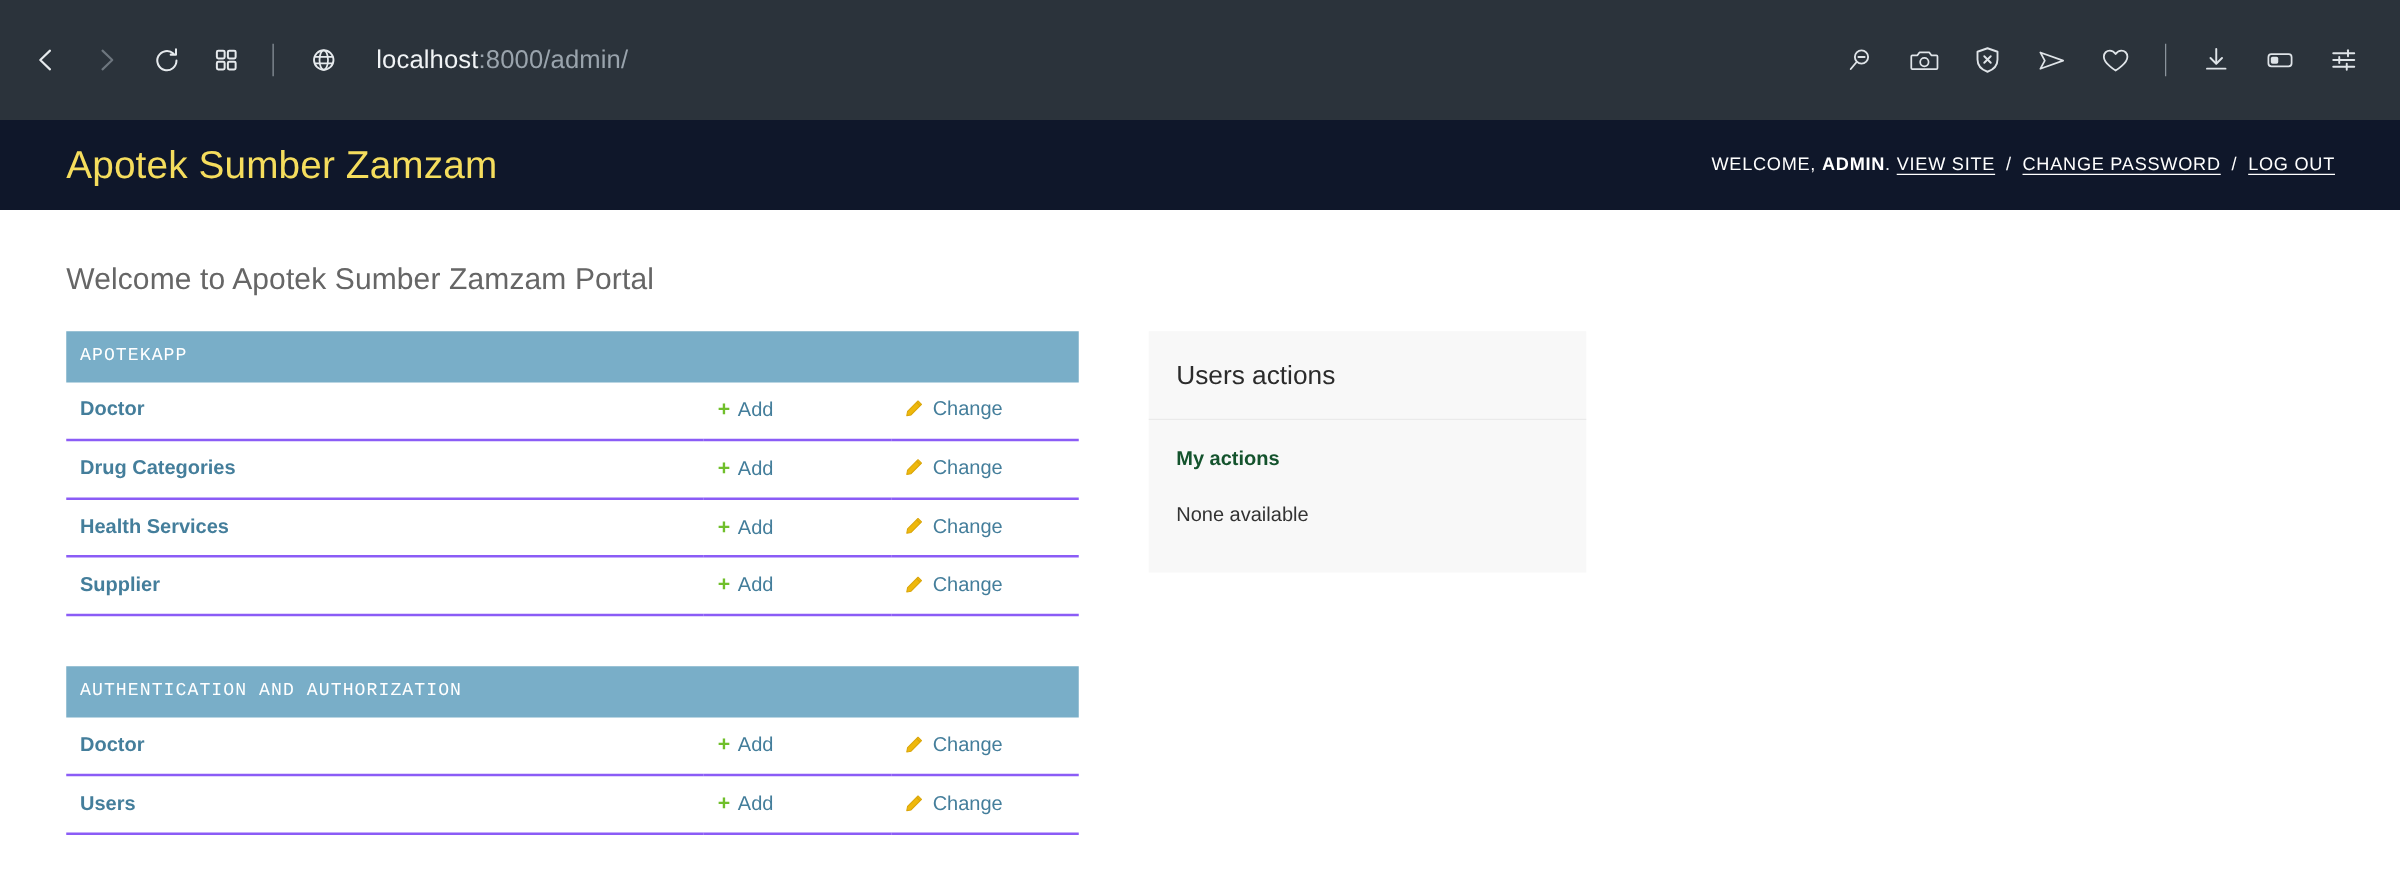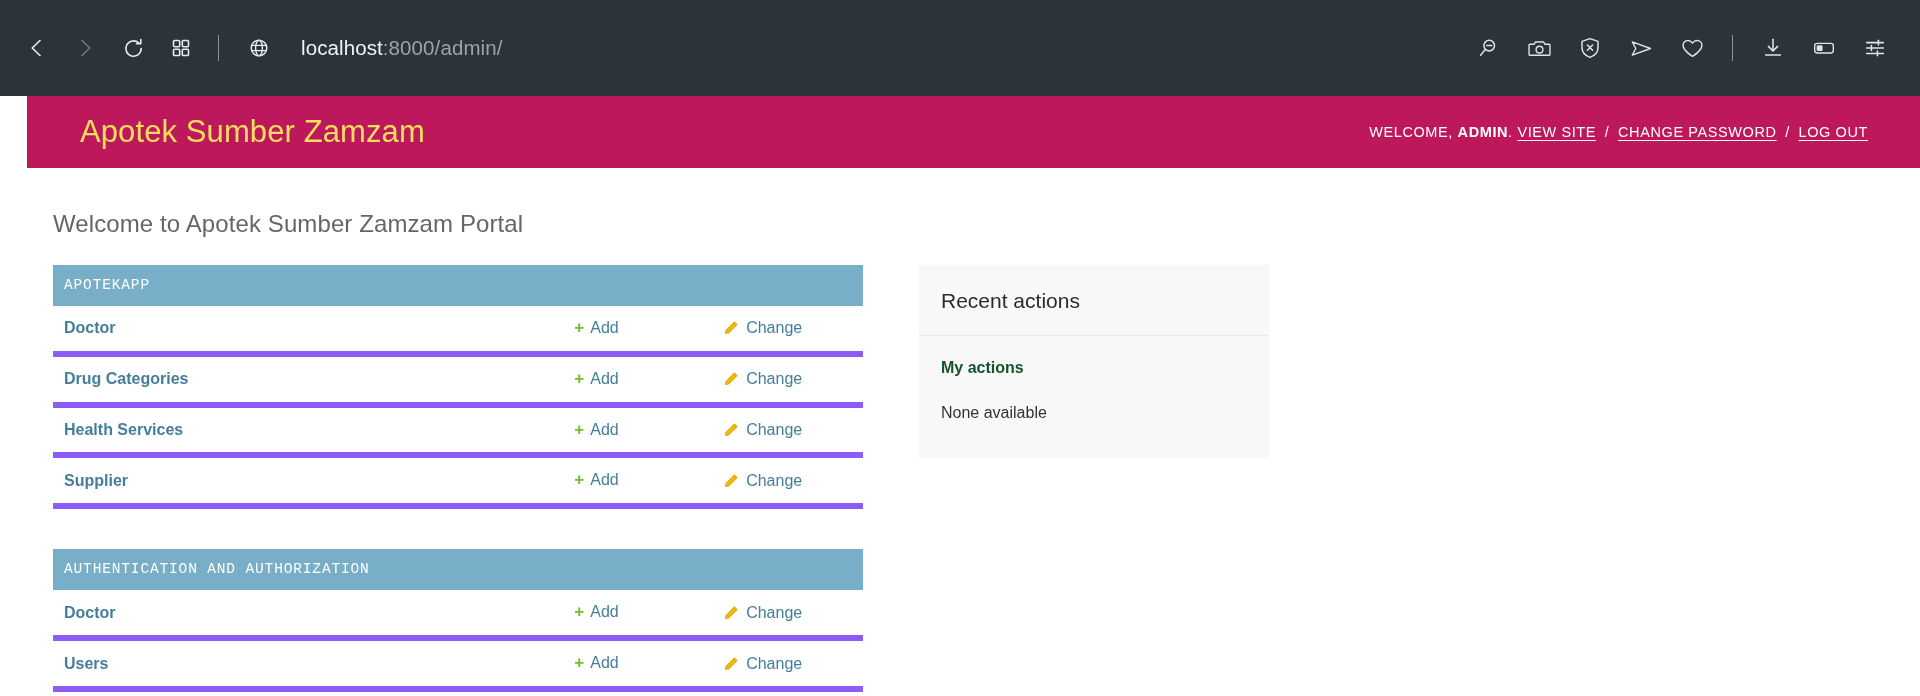--- a/index.html
+++ b/index.html
@@ -70,28 +70,27 @@
     flex: none;
   }
   .url-text .host { color: #f0f3f5; font-weight: 400; margin-top: 26px; }
   .chrome-spacer { flex: 1 1 auto; }
   .right-group { display: flex; align-items: center; gap: 5px; }
   .right-group .chrome-divider { margin: 0 12px; }
 
   
   .dj-header {
     height: 72px;
-    background: #be185d;
+    background: #0f172a;
     color: #ffffff;
     display: flex;
     align-items: center;
     justify-content: space-between;
     padding: 0 30px 0 53px;
     overflow: hidden;
-    margin-left: 27px;
   }
   .site-title {
     font-size: 31px;
     font-weight: 400;
     color: #f5dd5d;
     line-height: 1.1;
     letter-spacing: 0.1px;
   }
   .user-tools {
     font-size: 14.5px;
@@ -145,21 +144,21 @@
     color: #ffffff;
     font-size: 14.5px;
     font-weight: 400;
     letter-spacing: 0.85px;
     text-transform: uppercase;
     text-align: left;
     padding: 11px 0 11px 11px;
     line-height: 1.3;
     font-family: Liberation Mono, monospace;
   }
-  .module tr { border-bottom: 6px solid #8b5cf6; }
+  .module tr { border-bottom: 2px solid #8b5cf6; }
   .module td, .module th {
     padding: 11px 10px 11px 11px;
     font-size: 16px;
     vertical-align: middle;
     line-height: 1.35;
   }
   .module th {
     text-align: left;
     font-weight: 700;
     width: 63%;
@@ -407,21 +406,21 @@
                         <path d="M9.9 3.1 L12.9 6.1" stroke="#d9a509" stroke-width="0.9"></path>
                       </svg></span><span>Change</span></a></td>
               </tr>
             </tbody>
           </table>
         </div>
     </div>
 
     <div class="col-side">
       <div class="recent-module">
-        <div class="recent-head">Recent actions</div>
+        <div class="recent-head">Users actions</div>
         <div class="recent-body">
           <div class="recent-subhead">My actions</div>
           <div class="recent-empty">None available</div>
         </div>
       </div>
     </div>
 
   </div>
 </div>
 

